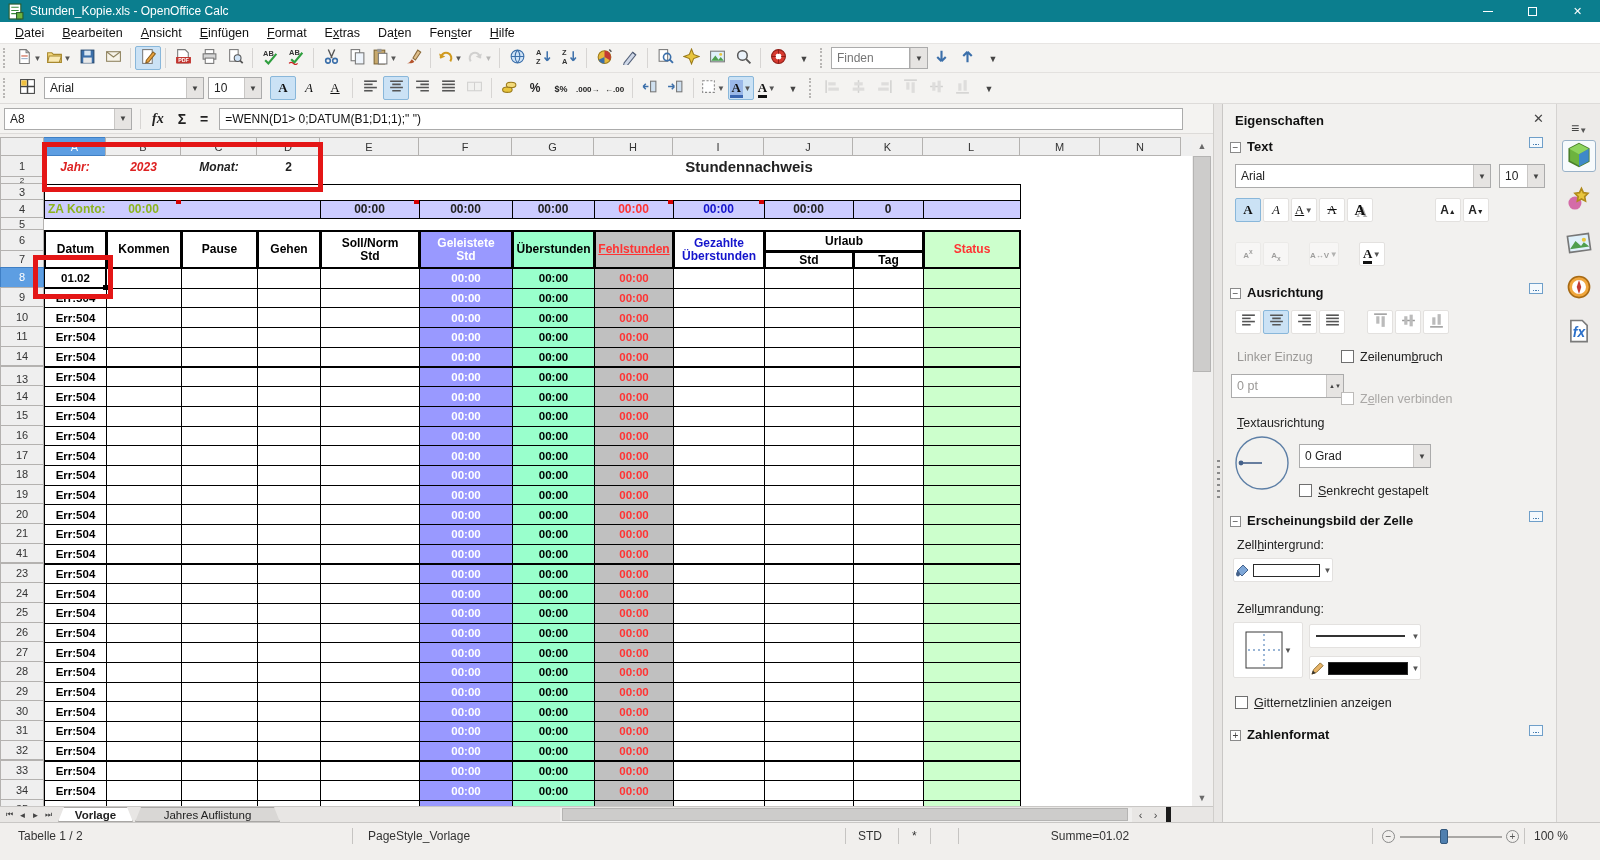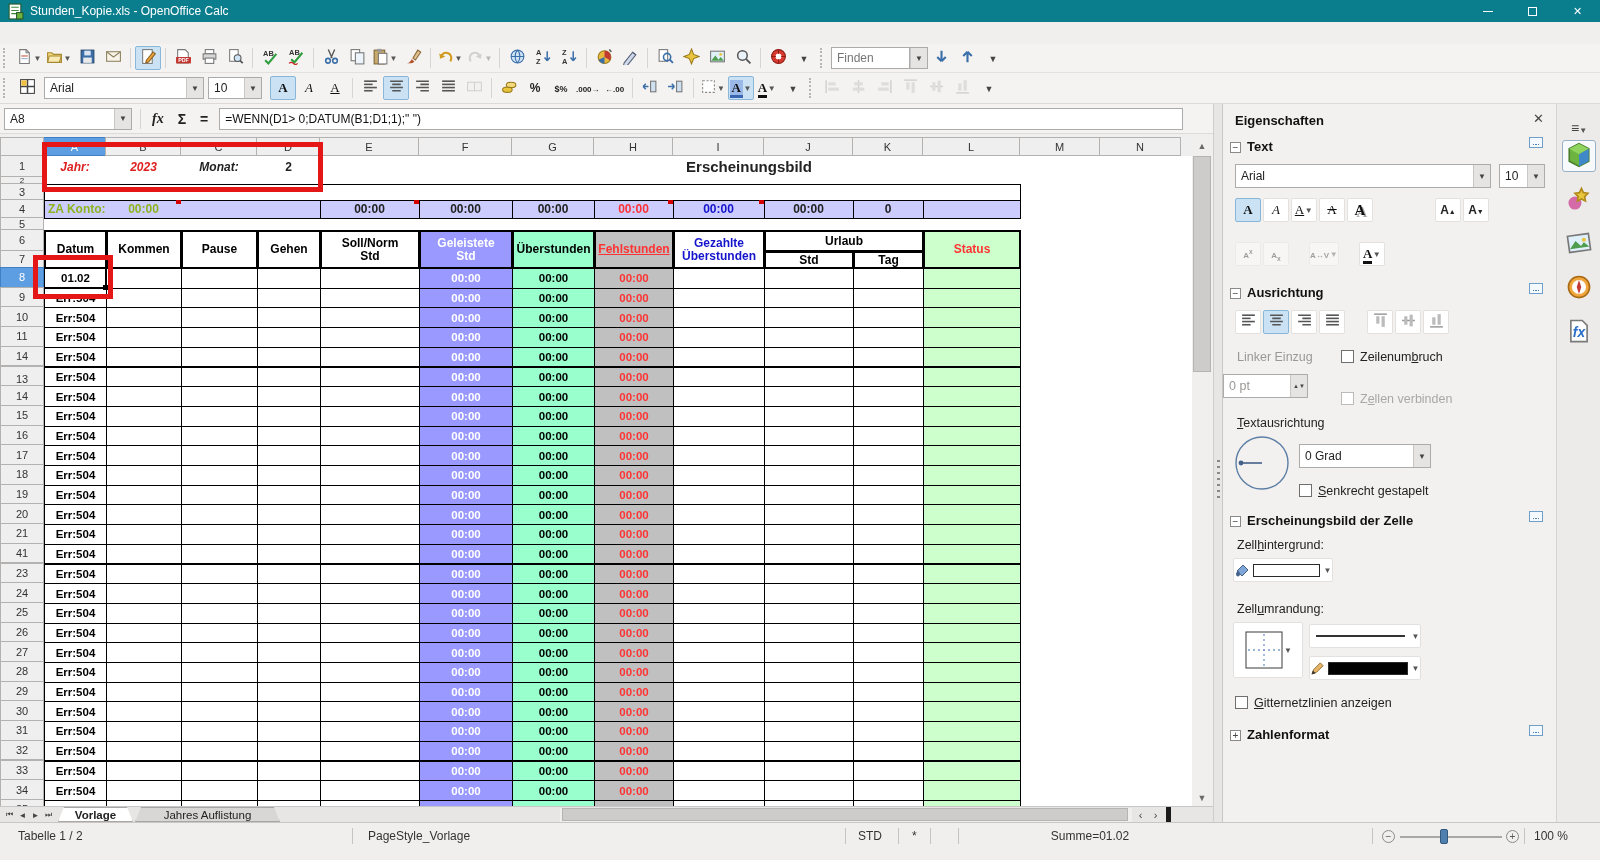--- a/index.html
+++ b/index.html
@@ -153,20 +153,31 @@
       <span class="wbtn">
           <span class="mn"></span>
         </span>
       <span class="wbtn">
           <span class="sq"></span>
         </span>
       <span class="wbtn">✕</span>
     </span>
   </div>
 
+  <div id="menubar">
+      <span class="menu-item"><u>D</u>atei</span>
+      <span class="menu-item"><u>B</u>earbeiten</span>
+      <span class="menu-item"><u>A</u>nsicht</span>
+      <span class="menu-item"><u>E</u>infügen</span>
+      <span class="menu-item"><u>F</u>ormat</span>
+      <span class="menu-item">E<u>x</u>tras</span>
+      <span class="menu-item">Da<u>t</u>en</span>
+      <span class="menu-item">Fen<u>s</u>ter</span>
+      <span class="menu-item"><u>H</u>ilfe</span>
+    </div>
 
   <div id="tb-standard" class="toolbar">
       <span class="grip"></span>
       <span class="tb">
         <span><svg width="17" height="17" viewBox="0 0 16 16">
             <path d="M3.5 1.5h6l3 3v10h-9z" fill="#fff" stroke="#7a7a7a"></path>
             <path d="M9.5 1.5v3h3" fill="none" stroke="#7a7a7a"></path>
             <rect x="5" y="7" width="6" height="1" fill="#c9553a"></rect>
             <rect x="5" y="9.5" width="6" height="1" fill="#9ab0c9"></rect>
           </svg></span>
@@ -601,21 +612,21 @@
         <div class="free" style="left: 62px; top: 0px; width: 75px; height: 21px;">
           <i style="margin:auto;color:#d22;font-weight:bold">2023</i>
         </div>
         <div class="free" style="left: 137px; top: 0px; width: 76px; height: 21px;">
           <i style="margin:auto;font-weight:bold">Monat:</i>
         </div>
         <div class="free" style="left: 213px; top: 0px; width: 63px; height: 21px;">
           <b style="margin:auto">2</b>
         </div>
         <div class="free" style="left: 260px; top: 0px; width: 890px; height: 21px;">
-          <b style="margin:auto;font-size:15px">Erscheinungsbild</b>
+          <b style="margin:auto;font-size:15px">Stundennachweis</b>
         </div>
         <div class="band" style="left: 0px; top: 28px; width: 977px; height: 17px;"></div>
         <div class="band" style="left: 0px; top: 44px; width: 977px; height: 19px; background: var(--lavender);"></div>
         <div class="free" style="left: 4px; top: 44px; width: 60px; height: 18px;">
           <b class="tgreen">ZA Konto:</b>
         </div>
         <div class="free" style="left: 62px; top: 44px; width: 75px; height: 18px;">
           <b class="tgreen" style="margin:auto">00:00</b>
         </div>
         <div class="vline" style="left: 276px; top: 44px; height: 18px;"></div>
@@ -1142,21 +1153,21 @@
           <span><svg width="17" height="17" viewBox="0 0 16 16">
               <path d="M2 14h12" stroke="#999" stroke-width="1.4"></path>
               <rect x="4" y="5" width="3" height="7" fill="#bbb"></rect>
               <rect x="9" y="2" width="3" height="10" fill="#bbb"></rect>
             </svg></span>
         </span></div>
     <span class="sp greylab" style="left:14px;top:246px">Linker Einzug</span>
     <span class="sp" style="left:118px;top:246px">
       <span class="cb"></span><span class="cblabel">Zeilenum<u>b</u>ruch</span>
     </span>
-    <div class="sp combo" style="left:0;top:270px;width:85px;height:24px">
+    <div class="sp combo" style="left:8px;top:270px;width:113px;height:24px">
       <span class="cval greylab">0 pt</span>
       <span class="carr" style="flex-direction:column;font-size:6px;line-height:1.4">▲▼</span>
     </div>
     <span class="sp" style="left:118px;top:288px">
       <span class="cb dis"></span><span class="cblabel dis">Z<u>e</u>llen verbinden</span>
     </span>
     <span class="sp cblabel" style="left:14px;top:312px"><u>T</u>extausrichtung</span>
     <span class="sp" style="left:10px;top:330px">
       <svg width="58" height="58" viewBox="0 0 58 58">
           <circle cx="29" cy="29" r="26" fill="none" stroke="#5d7fa6" stroke-width="1.4"></circle>

